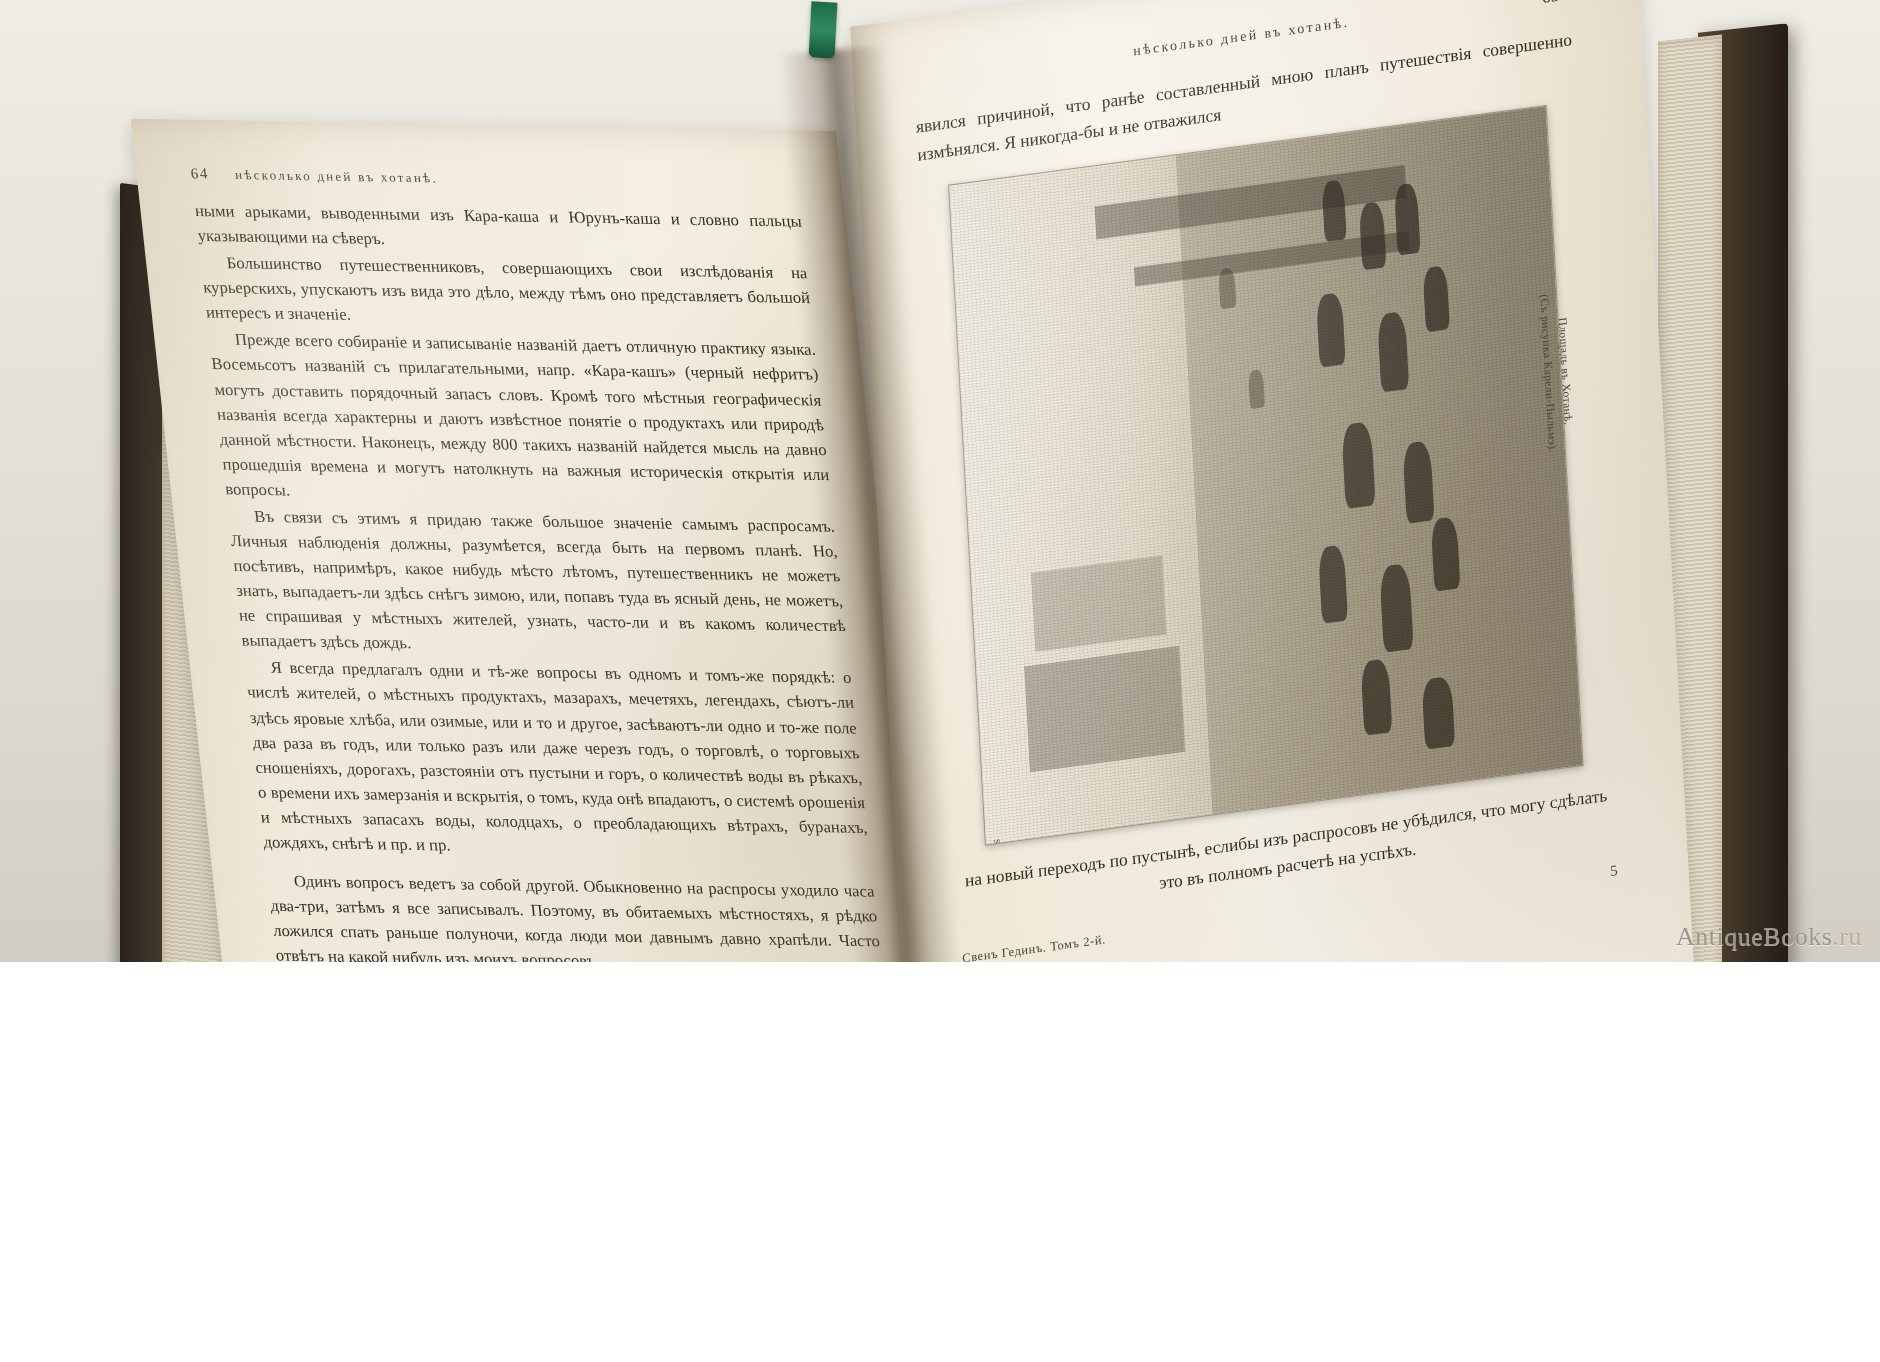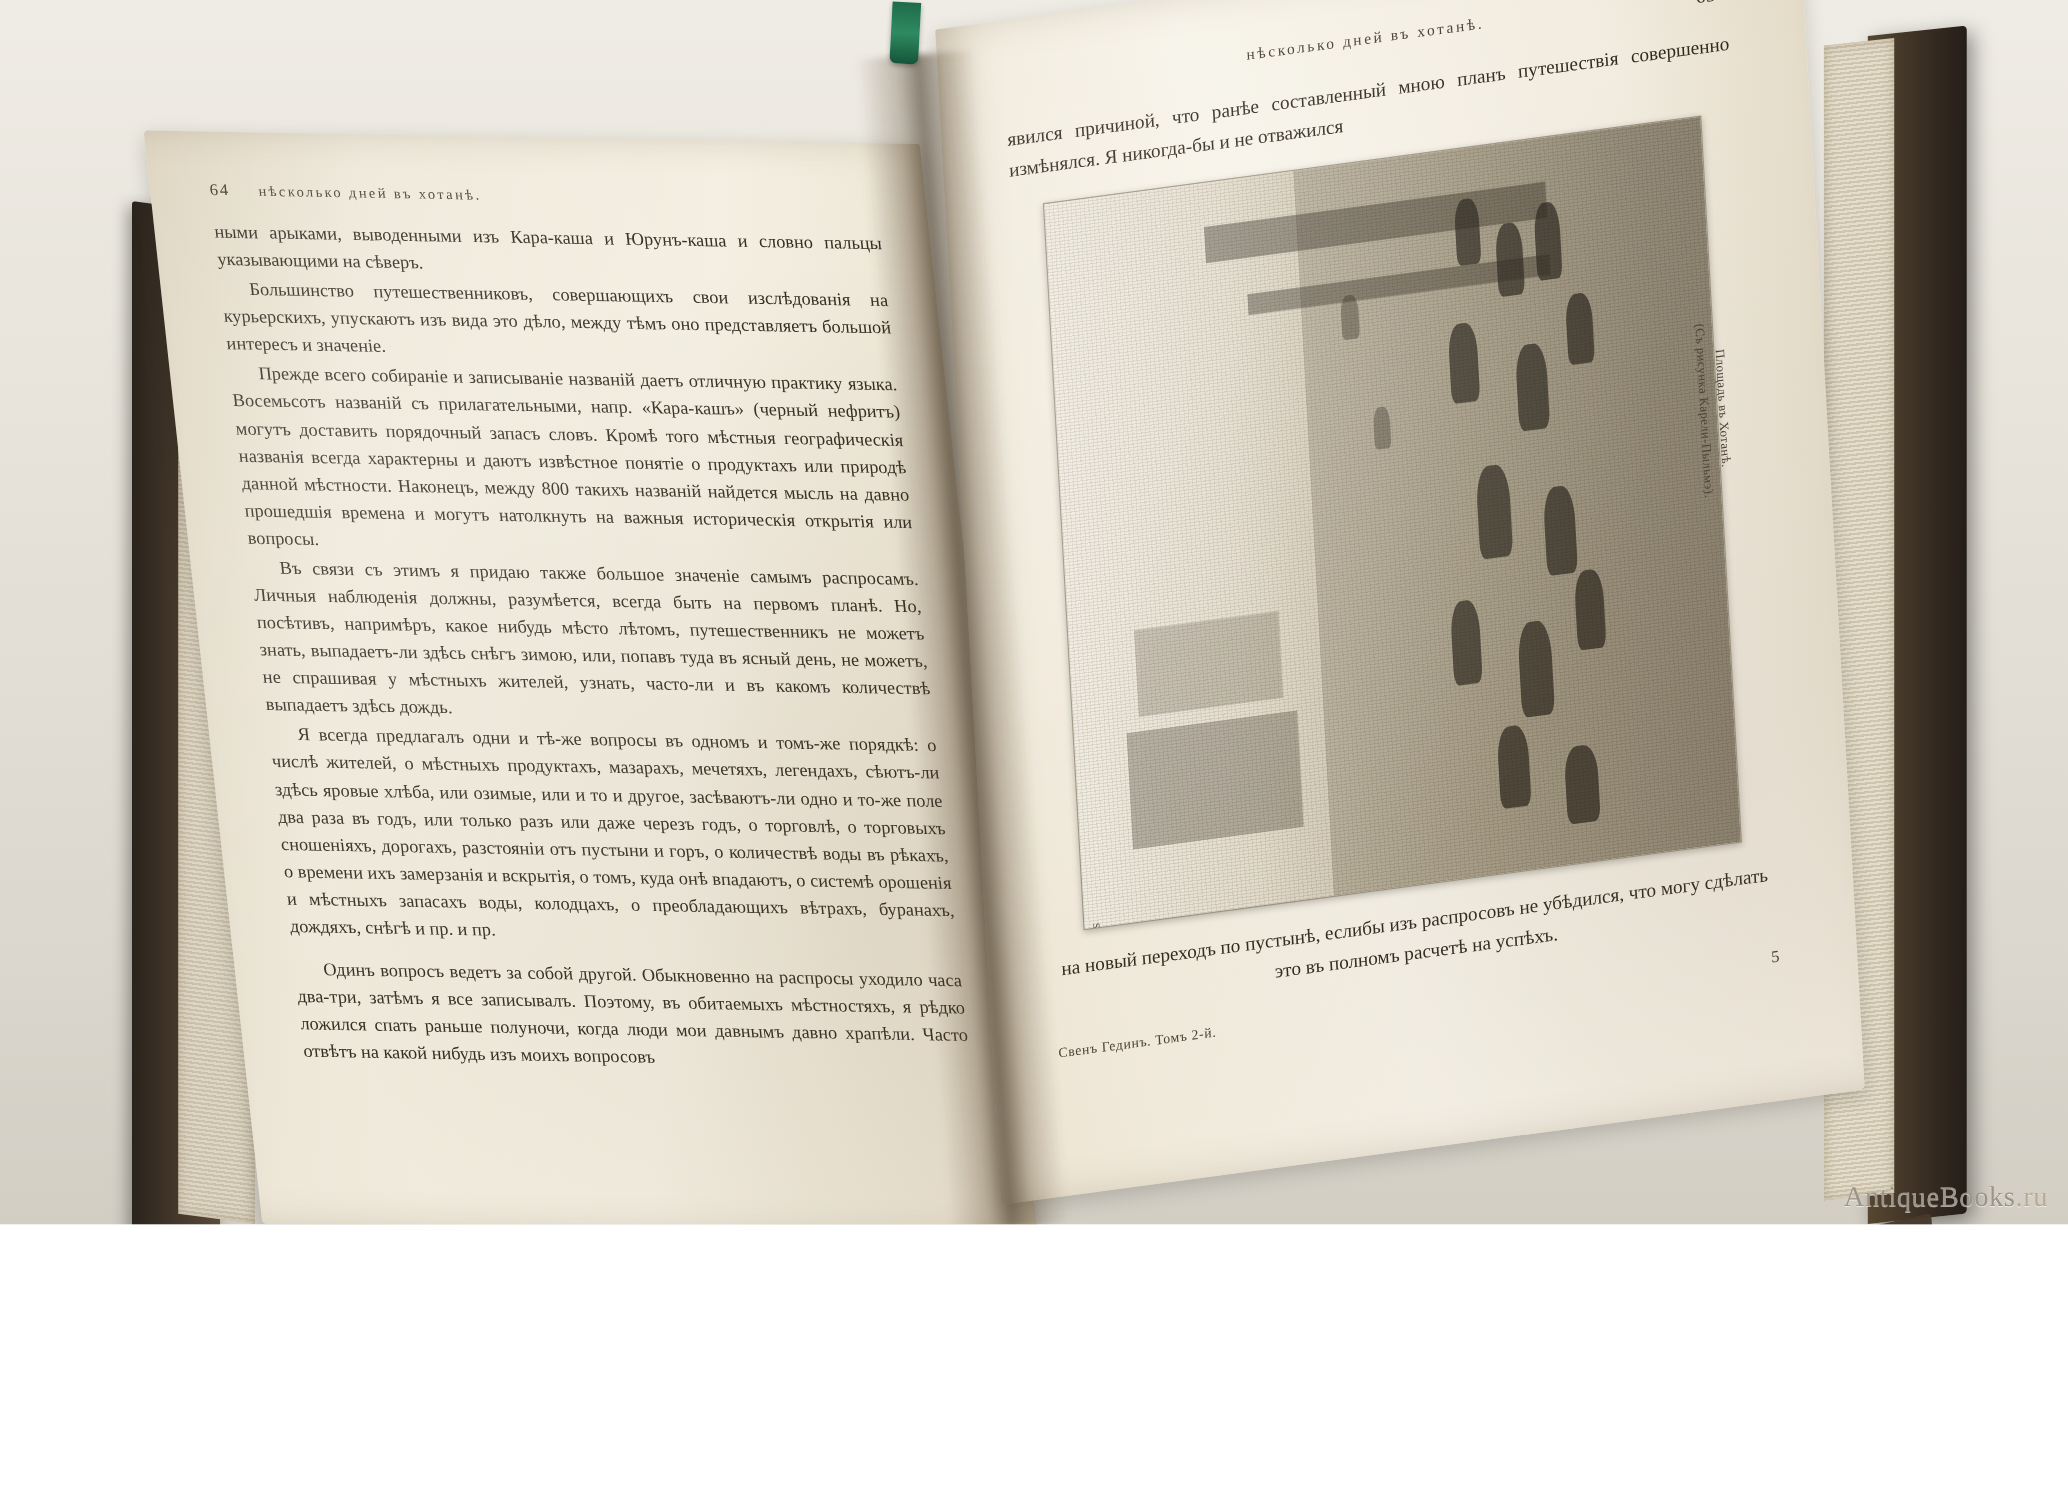--- a/index.html
+++ b/index.html
@@ -10,21 +10,21 @@
   body {
     width: 1880px;
     height: 1362px;
     overflow: hidden;
     font-family: "Liberation Serif", serif;
   }
 
   #scene {
     position: relative;
     width: 1880px;
-    height: 1113px;
+    height: 962px;
     background:
       radial-gradient(ellipse at 50% 45%, #f2efe9 0%, #e9e5dd 45%, #d9d5cc 100%);
     overflow: hidden;
   }
 
   
   .backdrop {
     position: absolute;
     inset: 0;
     background:

